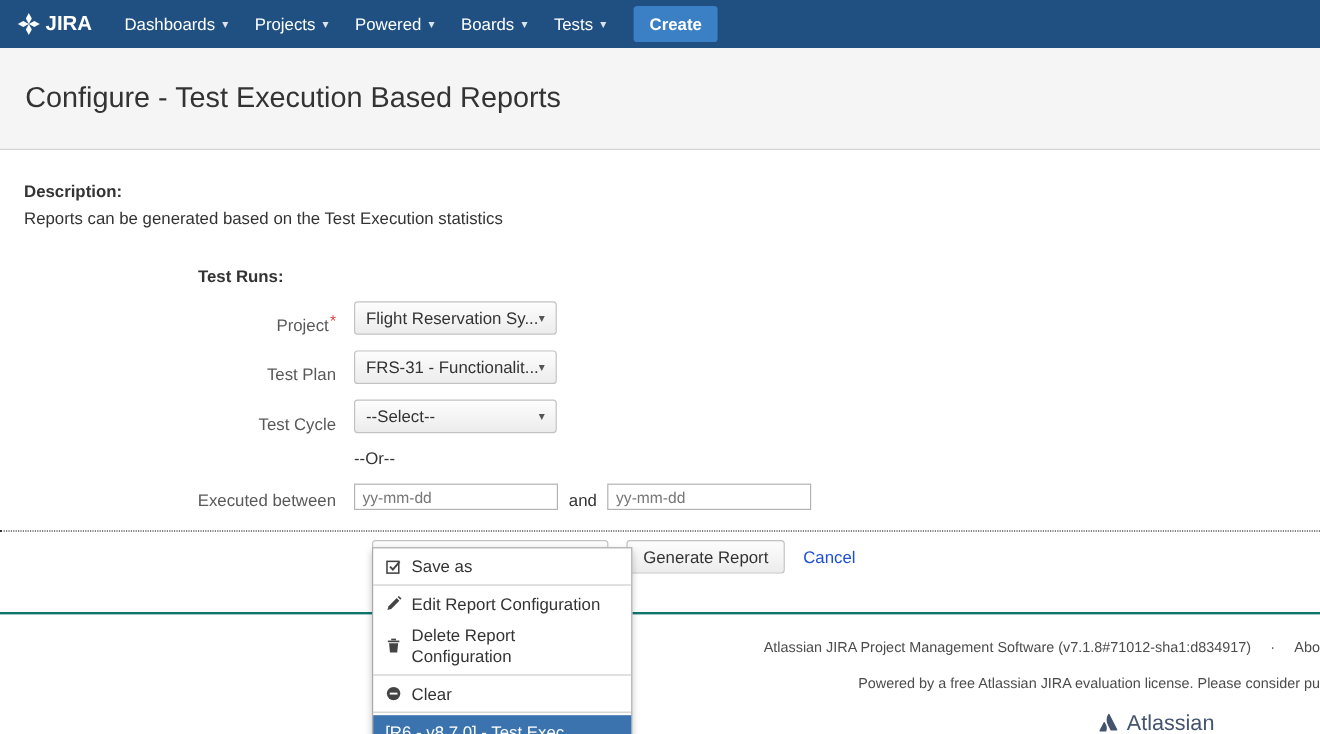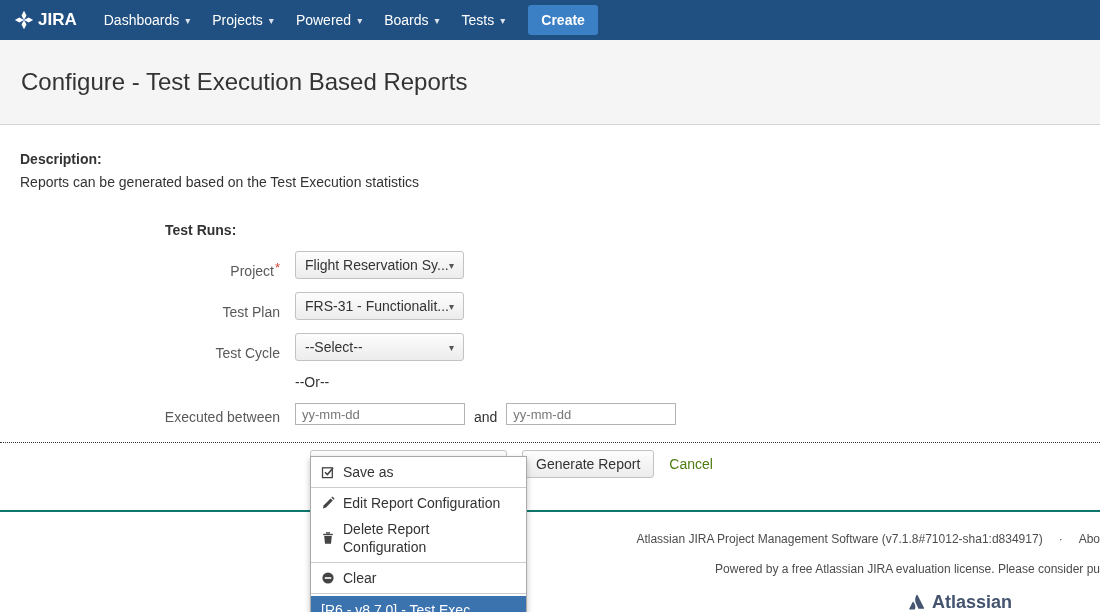--- a/index.html
+++ b/index.html
@@ -43,38 +43,38 @@
     font-size: 13px; font-family: inherit; color: #333; }
   .date-input::placeholder { color: #777; }
   .and { margin: 0 9px; font-size: 14px; }
 
   .dotted-sep { margin: 17px -20px 0; border-top: 1px dotted #333; height: 0; }
 
   .action-row { margin-top: 7px; margin-left: 290px; display: flex; align-items: center; gap: 15px; }
   .report-btn { width: 197px; }
   .gen-btn { height: 28px; background: linear-gradient(#fdfdfd, #ececec); border: 1px solid #c2c2c2;
     border-radius: 3px; font-size: 14px; color: #333; padding: 0 13px; font-family: inherit; cursor: pointer; }
-  .cancel-link { color: #4d7c0f; font-size: 14px; text-decoration: none; cursor: pointer; }
+  .cancel-link { color: #1d4ed8; font-size: 14px; text-decoration: none; cursor: pointer; }
 
   
   .menu { position: absolute; left: 310px; top: 456px; width: 217px; background: #fff;
     border: 1px solid #aaa; box-shadow: 0 3px 6px rgba(0,0,0,.25); z-index: 10; padding: 2px 0; }
   .menu-item { display: flex; align-items: center; gap: 8px; padding: 4px 10px;
     font-size: 14px; line-height: 18px; color: #333; cursor: pointer; }
   .menu-item .mi { width: 14px; height: 14px; display: inline-flex; flex-shrink: 0; }
   .menu-sep { border-top: 1px solid #ccc; margin: 2px 0; }
   .menu-item.selected { background: #3b73af; color: #fff; padding: 5px 10px; }
 
   
   footer { margin-top: 32px; border-top: 2px solid #0f766e; padding-top: 20px; font-size: 12px; color: #4c4c4c; }
   .f-line { text-align: right; white-space: nowrap; line-height: 14px; }
   .f-line + .f-line { margin-top: 16px; }
   .f-sep { margin: 0 16px; }
   .atlassian-row { display: flex; justify-content: flex-end; align-items: center; gap: 5px;
-    padding-right: 88px; margin-top: 16px; color: #44546f; font-weight: bold; font-size: 18px; }
+    padding-right: 88px; margin-top: 16px; color: #44546f; font-weight: normal; font-size: 18px; }
 </style>
 </head>
 <body>
 
 <nav class="topbar">
   <div class="logo">
     <svg viewBox="0 0 24 24" width="20" height="20" aria-hidden="true">
       <path fill="#ffffff" d="M12 1 L15 6.5 L12 12 L9 6.5 Z"></path>
       <path fill="#ffffff" d="M23 12 L17.5 15 L12 12 L17.5 9 Z"></path>
       <path fill="#ffffff" d="M12 23 L9 17.5 L12 12 L15 17.5 Z"></path>

